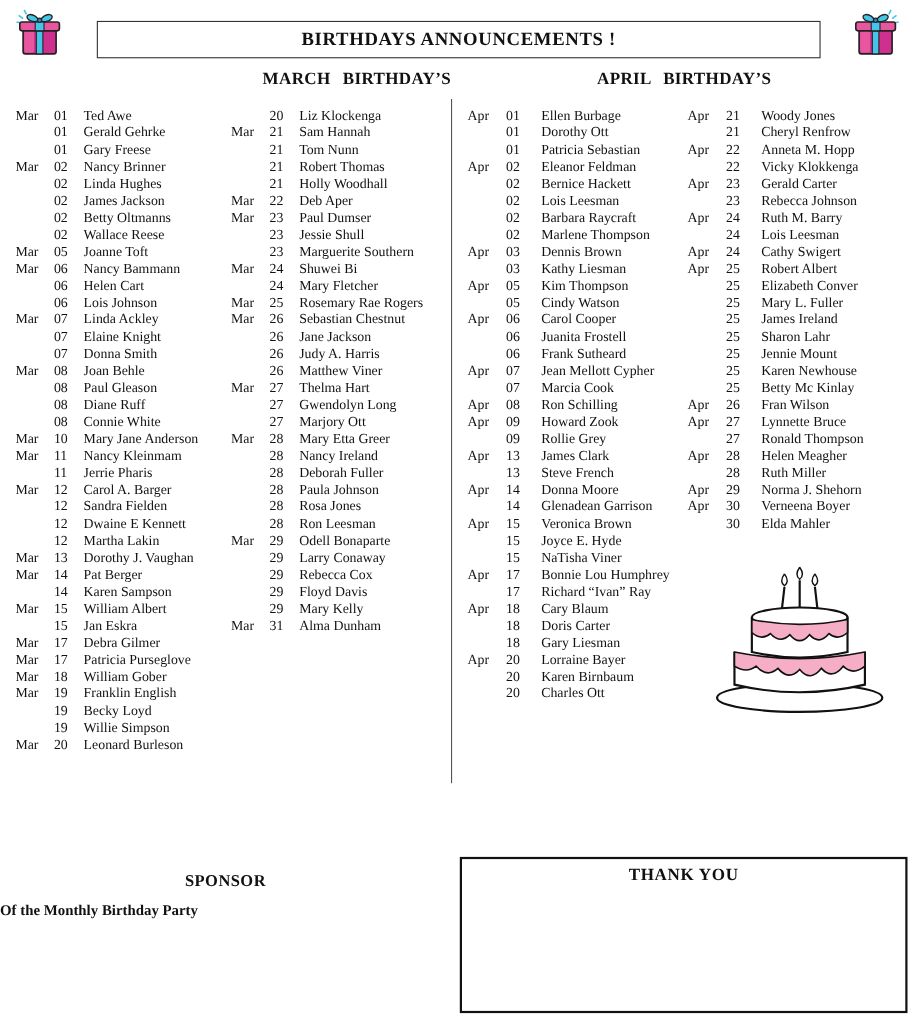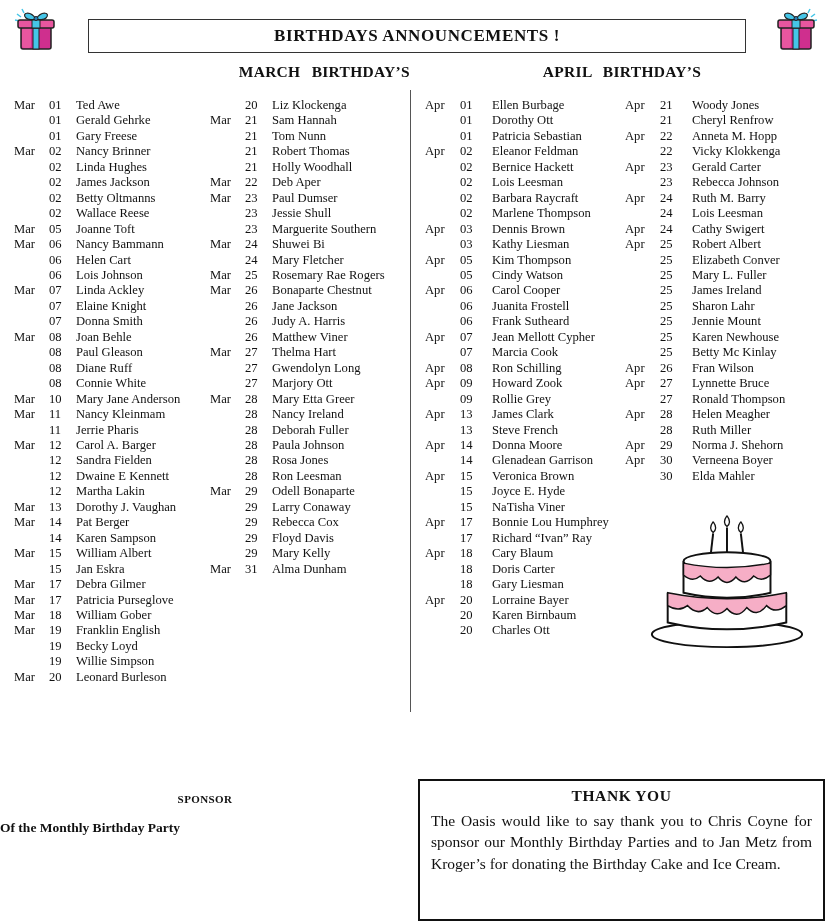--- a/index.html
+++ b/index.html
@@ -37,21 +37,21 @@
   .brow { display:flex; white-space:nowrap; }
   .bm { width:35px; flex:none; }
   .bd { width:27px; flex:none; }
   .bn { flex:1; overflow:hidden; }
   .april-list .bd { width:32px; }
 
   .cake { position:absolute; left:642px; top:488px; width:168px; height:172px; }
 
   .sponsor-line1 {
     position:absolute; left:0; top:793px; width:410px; text-align:center;
-    font-weight:bold; font-size:11px; letter-spacing:0.4px;
+    font-weight:bold; font-size:15px; letter-spacing:0.4px;
   }
   .sponsor-line2 {
     position:absolute; left:0; top:820px; width:410px; text-align:left;
     font-weight:bold; font-size:13.5px;
   }
 
   .thankyou-box {
     position:absolute; left:418px; top:779px; width:407px; height:142px;
     border:2px solid #111; background:#fff; padding:6px 11px 4px 11px;
   }
@@ -350,21 +350,21 @@
         <span class="bn">Mary Fletcher</span>
       </div>
       <div class="brow">
         <span class="bm">Mar</span>
         <span class="bd">25</span>
         <span class="bn">Rosemary Rae Rogers</span>
       </div>
       <div class="brow">
         <span class="bm">Mar</span>
         <span class="bd">26</span>
-        <span class="bn">Bonaparte Chestnut</span>
+        <span class="bn">Sebastian Chestnut</span>
       </div>
       <div class="brow">
         <span class="bm"></span>
         <span class="bd">26</span>
         <span class="bn">Jane Jackson</span>
       </div>
       <div class="brow">
         <span class="bm"></span>
         <span class="bd">26</span>
         <span class="bn">Judy A. Harris</span>
@@ -775,16 +775,15 @@
     <path d="M42 72 L42 104 Q86 114 130 104 L130 72" fill="#ffffff" stroke="#111" stroke-width="2"></path>
     <ellipse cx="86" cy="72" rx="44" ry="9" fill="#ffffff" stroke="#111" stroke-width="2"></ellipse>
     <path d="M42 74 Q86 83 130 74 L130 86 Q121 94 113 87 Q104 98 95 88 Q86 99 77 88 Q68 97 59 87 Q51 94 42 86 Z" style="fill:var(--cake-pink,#f6aec6)" stroke="#111" stroke-width="1.5"></path>
   </svg>
 
   <div class="sponsor-line1">SPONSOR</div>
   <div class="sponsor-line2">Of the Monthly Birthday Party</div>
 
   <div class="thankyou-box">
     <div class="thankyou-title">THANK YOU</div>
-    <div class="thankyou-body">The Oasis would like to say thank you to Chris Coyne for sponsor our Monthly Birthday Parties and to Jan Metz from Kroger’s for donating the Birthday Cake and Ice Cream.</div>
   </div>
 
 </div>
 
 </body></html>

